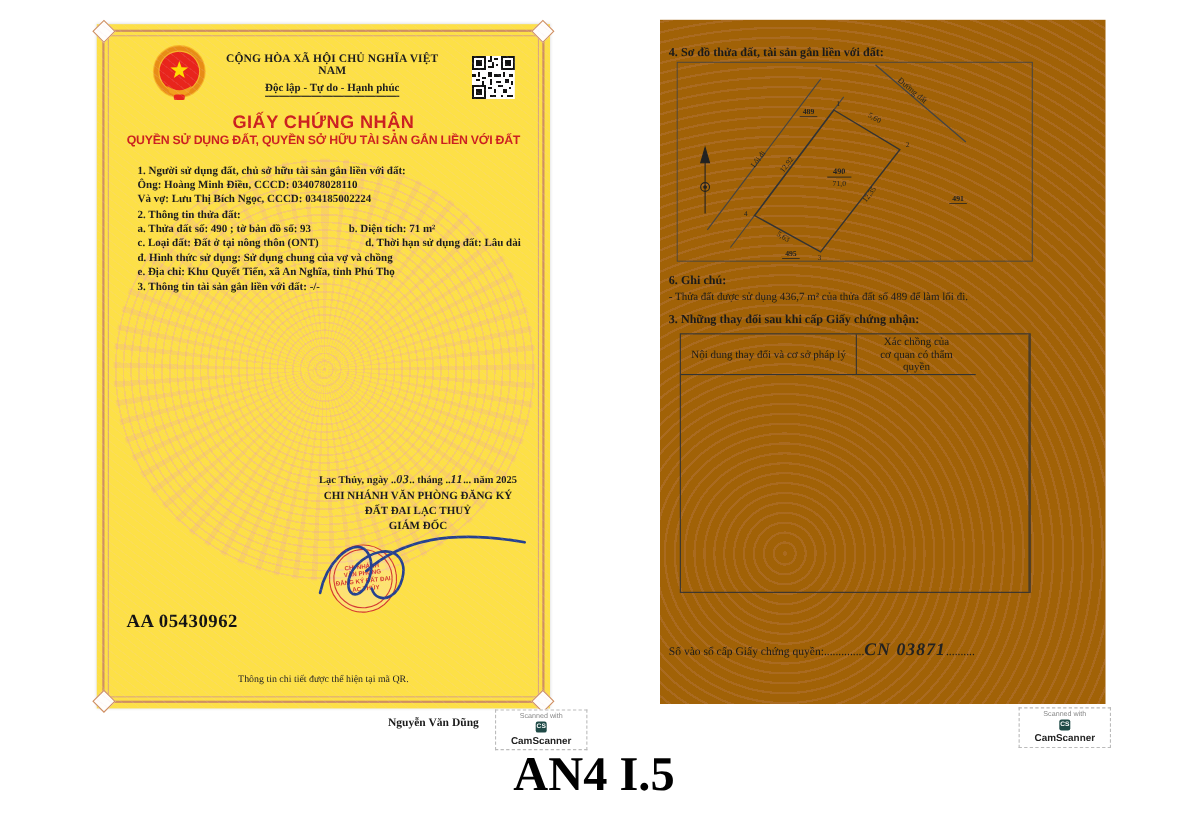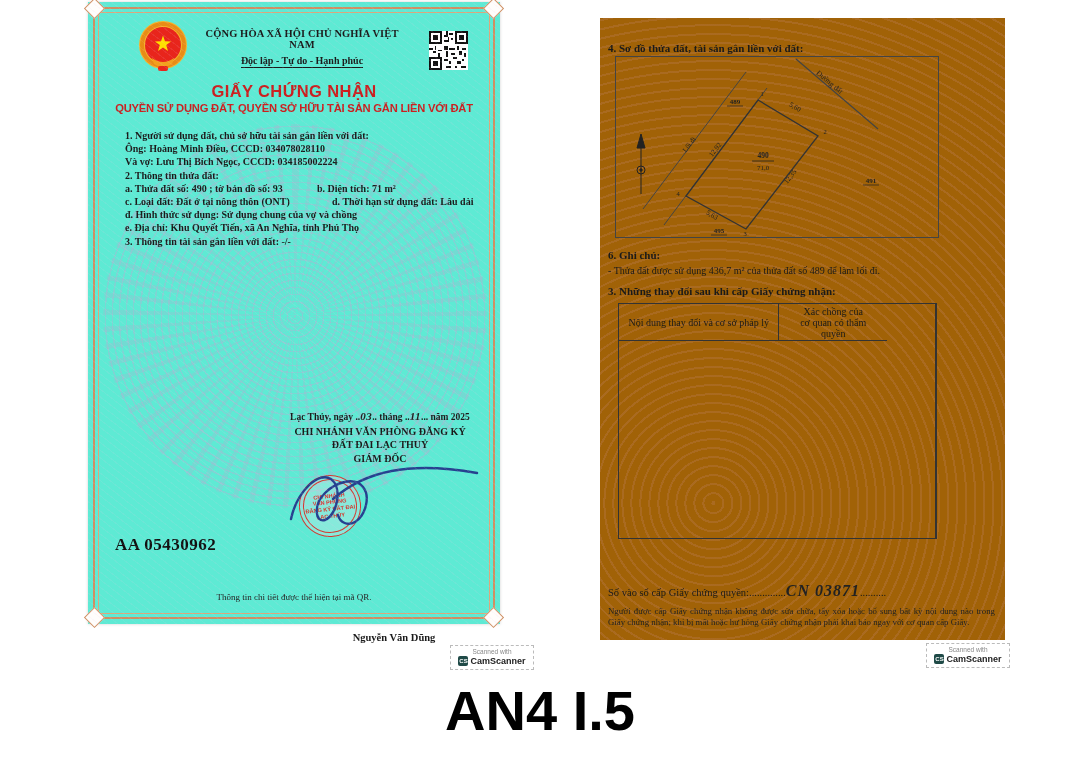--- a/index.html
+++ b/index.html
@@ -1,21 +1,21 @@
 <!DOCTYPE html>
 <html><head>
 <meta charset="utf-8">
 <style>
   html,body{margin:0;padding:0;background:#ffffff;}
   .screen{position:relative;width:1080px;height:763px;background:#fff;overflow:hidden;
           font-family:"Liberation Serif","DejaVu Serif",serif;color:#1a1a1a;}
 
   
-  .page-left{position:absolute;left:88px;top:2px;width:412px;height:622px;
-             background:#5eead4;box-shadow:0 0 3px rgba(0,0,0,.18);}
+  .page-left{position:absolute;left:88px;top:22px;width:412px;height:622px;
+             background:#fde047;box-shadow:0 0 3px rgba(0,0,0,.18);}
   .page-left::after{content:"";position:absolute;inset:0;pointer-events:none;
              background:repeating-linear-gradient(38deg,rgba(238,196,228,.10) 0 1px,transparent 1px 6px);}
   .frame{position:absolute;inset:5px;border:2px solid #cf8f63;}
   .frame::before{content:"";position:absolute;inset:3px;border:1px solid #dba77c;}
   .corner{position:absolute;width:13px;height:13px;border:1px solid #cf8f63;transform:rotate(45deg);background:#fffdfb;}
   .corner.tl{left:-8px;top:-8px}.corner.tr{right:-8px;top:-8px}
   .corner.bl{left:-8px;bottom:-8px}.corner.br{right:-8px;bottom:-8px}
 
   .guilloche{position:absolute;left:15px;top:122px;width:384px;height:384px;border-radius:50%;
      background:
@@ -71,29 +71,29 @@
   .tbl-body{flex:1;display:flex;}
   .tbl-body .c1{width:59.5%;border-right:1px solid #333;}
   .entry-line{position:absolute;left:8px;top:564px;font-size:10.5px;}
   .entry-hand{font-style:italic;font-weight:bold;font-size:16px;letter-spacing:1px;color:#222;}
   .fine-print{position:absolute;left:8px;right:10px;top:588px;font-size:8.8px;line-height:11px;text-align:justify;color:#222;}
 
   
   .badge{position:absolute;width:78px;border:1px dashed #bbb;background:#fff;text-align:center;
          padding:2px 2px 3px 2px;font-family:"Liberation Sans","DejaVu Sans",sans-serif;}
   .badge .b1{font-size:6.5px;color:#888;}
-  .badge .brow{display:flex;align-items:center;justify-content:center;gap:2px;margin-top:1px;}
+  .badge .brow{display:flex;align-items:center;justify-content:center;gap:2px;margin-top:1px;flex-direction:column;}
   .badge .blogo{width:10px;height:10px;background:#1f4a47;color:#fff;font-size:6px;font-weight:bold;
                 display:flex;align-items:center;justify-content:center;border-radius:2px;}
   .badge .b2{font-size:9px;font-weight:bold;color:#222;}
   .badge-left{left:450px;top:645px;}
   .badge-right{left:926px;top:643px;}
 
   .caption{position:absolute;left:0;right:0;top:678px;text-align:center;
-           font-size:56px;font-weight:bold;color:#000;font-family:Liberation Sans, sans-serif;}
+           font-size:44px;font-weight:bold;color:#000;font-family:Liberation Serif, serif;}
 
   svg text{font-family:"Liberation Serif","DejaVu Serif",serif;}
 </style>
 </head>
 <body>
 
 <div class="screen">
 
   <div class="page-left">
     <div class="guilloche"></div>
@@ -261,21 +261,20 @@
       <div class="tbl-body">
         <div class="c1"></div>
         <div class="c2"></div>
       </div>
     </div>
 
     <div class="entry-line">
       <span>Số vào sổ cấp Giấy chứng quyền:</span><span>..............</span><span class="entry-hand">CN 03871</span><span>..........</span>
     </div>
 
-    <div class="fine-print">Người được cấp Giấy chứng nhận không được sửa chữa, tẩy xóa hoặc bổ sung bất kỳ nội dung nào trong Giấy chứng nhận; khi bị mất hoặc hư hỏng Giấy chứng nhận phải khai báo ngay với cơ quan cấp Giấy.</div>
   </div>
 
   <div class="badge badge-left">
     <div class="b1">Scanned with</div>
     <div class="brow">
       <span class="blogo">CS</span>
       <span class="b2">CamScanner</span>
     </div>
   </div>
   <div class="badge badge-right">

